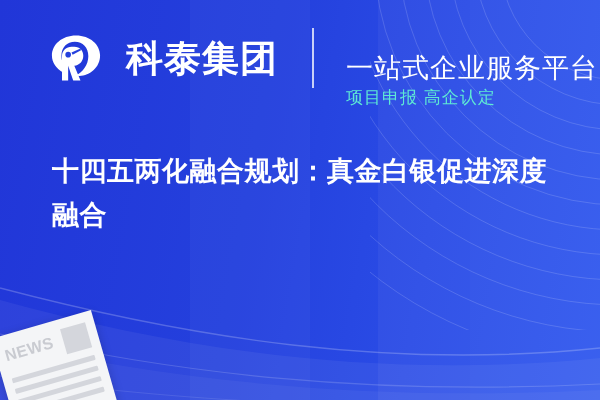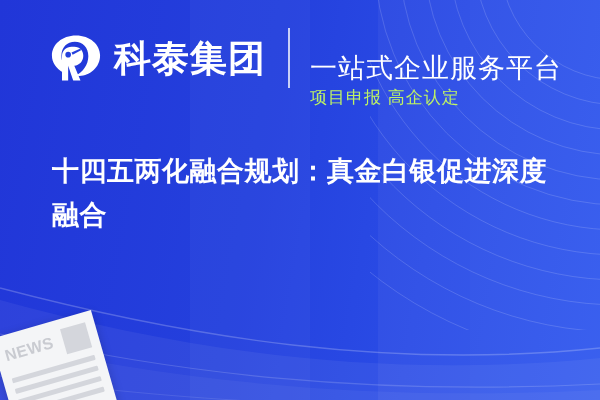--- a/index.html
+++ b/index.html
@@ -54,20 +54,21 @@
   }
 
   
   .header {
     position: absolute;
     left: 48px;
     top: 26px;
     display: flex;
     align-items: center;
     height: 64px;
+    gap: 12px;
   }
 
   .logo-mark {
     width: 56px;
     height: 56px;
     flex: 0 0 56px;
     margin-right: 10px;
   }
 
   .brand-name {
@@ -95,21 +96,21 @@
   }
   .tagline-main {
     font-size: 27px;
     color: #ffffff;
     line-height: 1.12;
     letter-spacing: 1px;
     white-space: nowrap;
   }
   .tagline-sub {
     font-size: 17px;
-    color: #bef264;
+    color: #5eead4;
     line-height: 1.3;
     letter-spacing: 1px;
     margin-top: 3px;
     white-space: nowrap;
   }
 
   
   .title {
     position: absolute;
     left: 52px;

